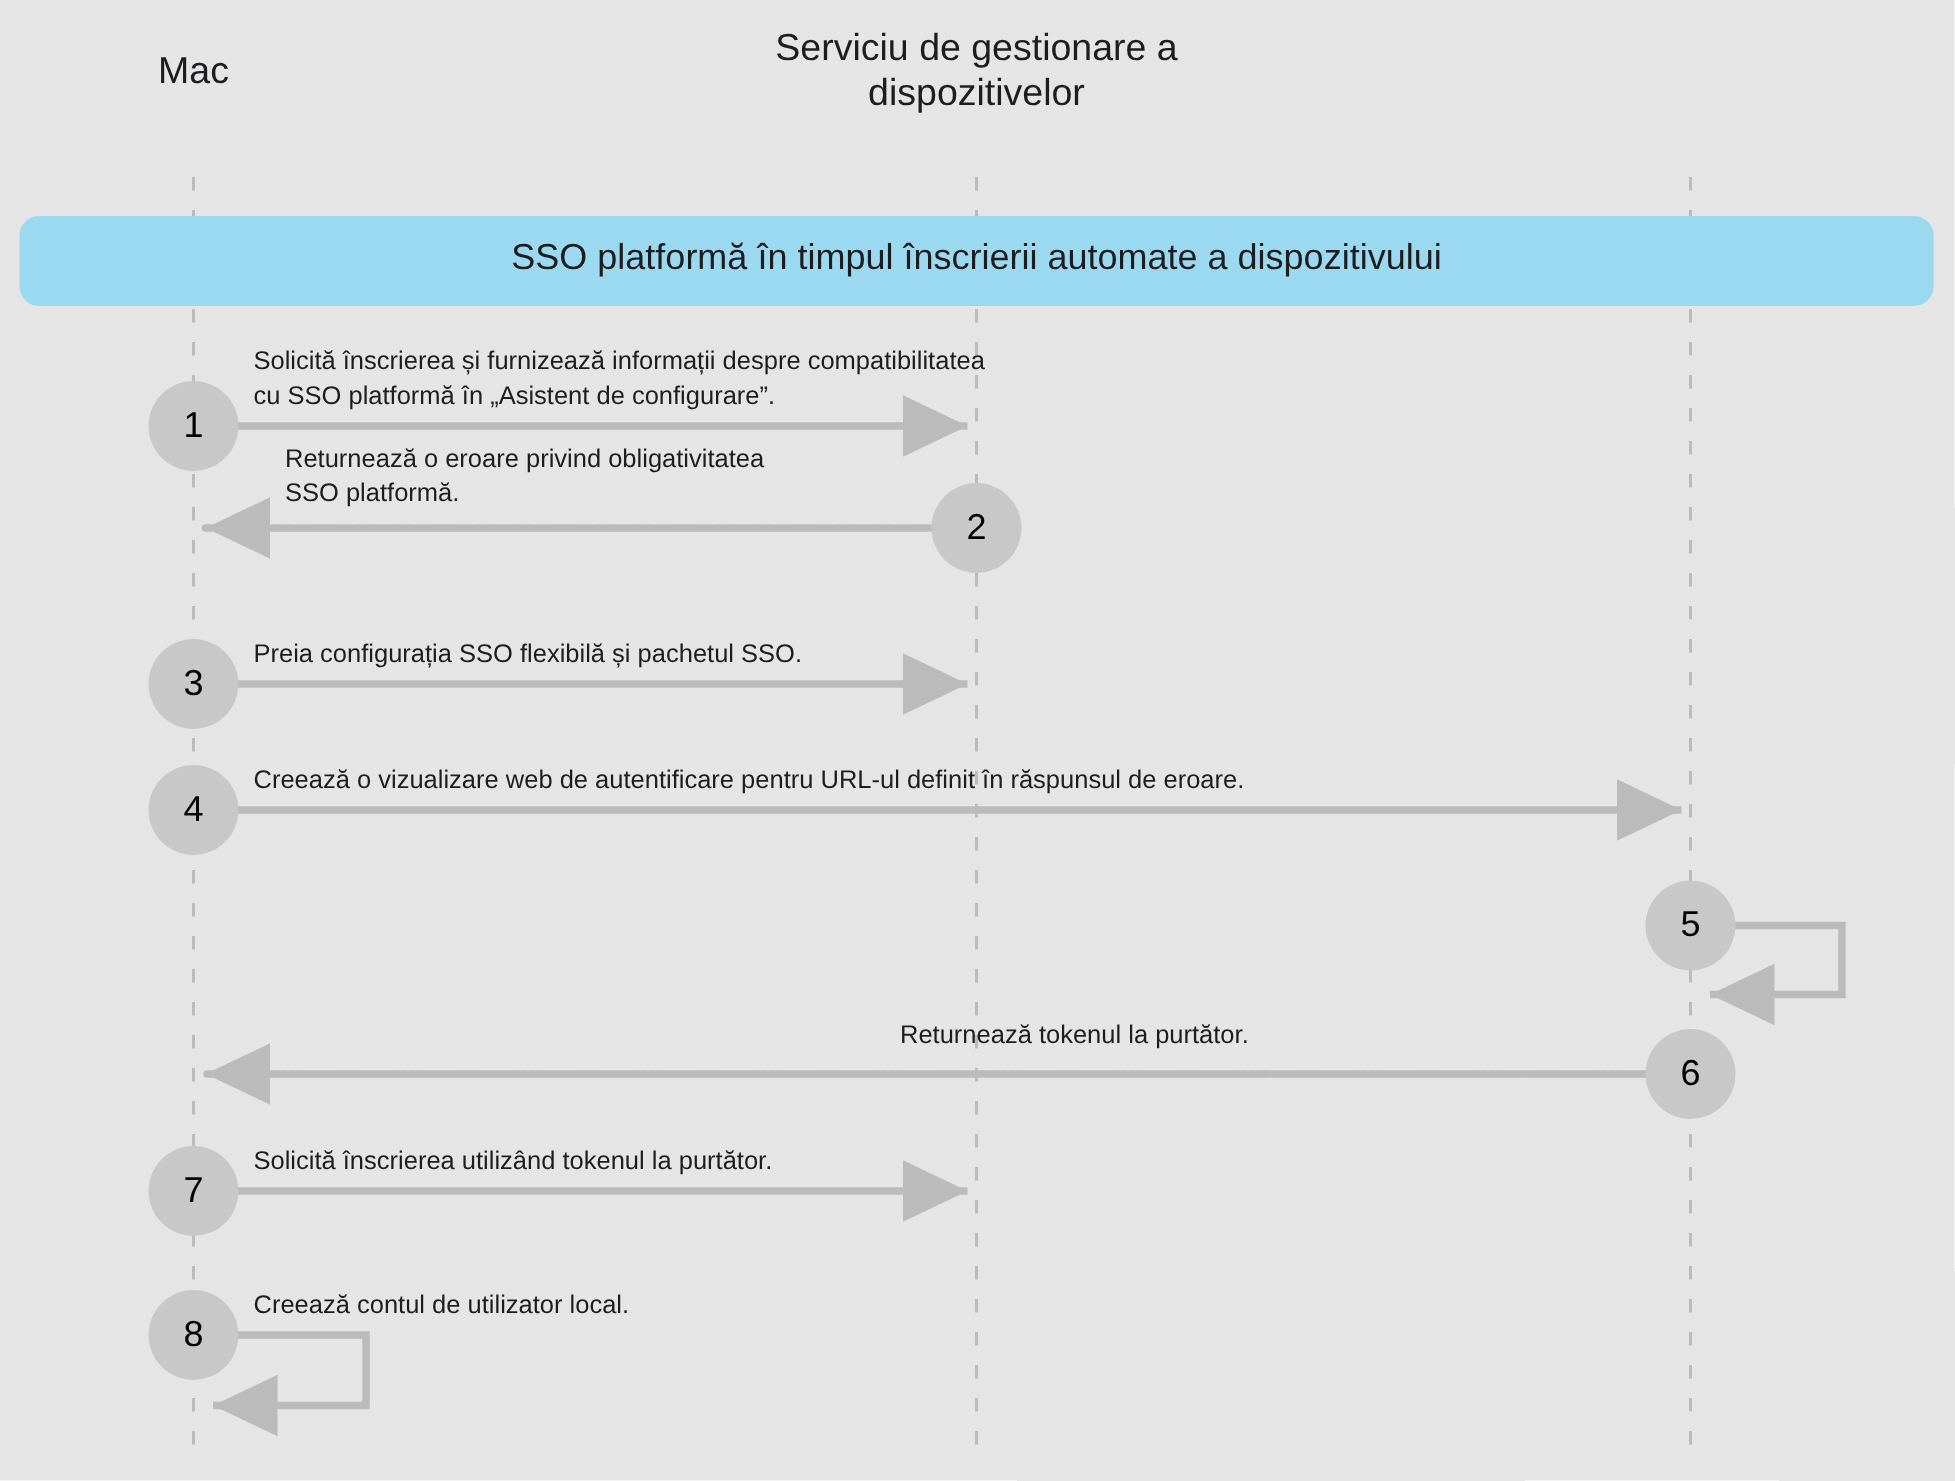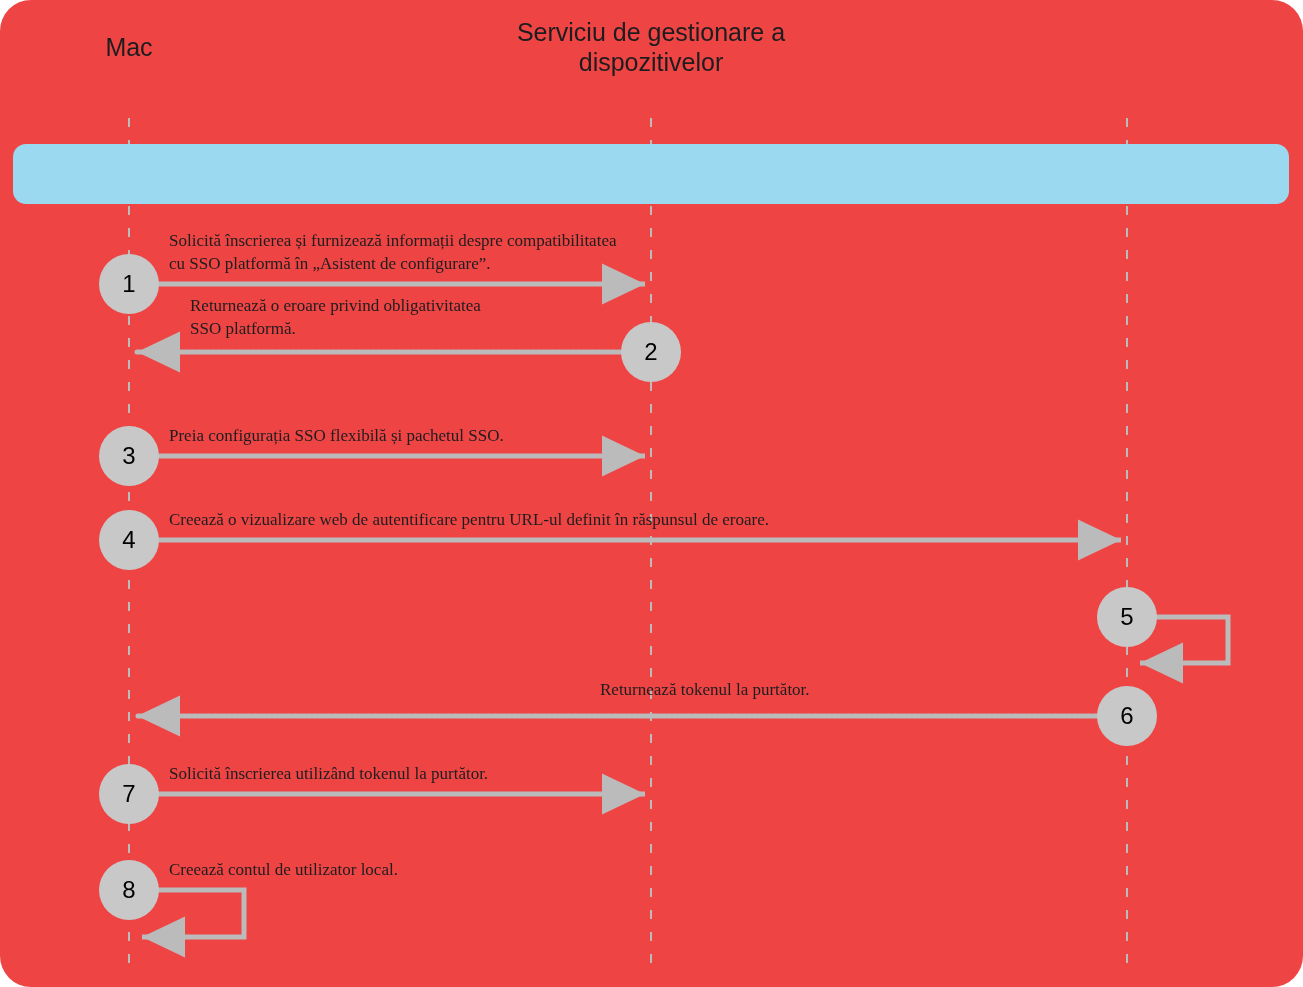--- a/index.html
+++ b/index.html
@@ -7,23 +7,22 @@
     padding: 0;
     background: #ffffff;
   }
   body {
     font-family: "Liberation Sans", sans-serif;
   }
   #diagram-root {
     position: relative;
     width: 1303px;
     height: 987px;
-    background: #ef4444;
+    background: #e5e5e5;
     overflow: hidden;
-    border-radius: 31px;
   }
   #diagram-svg {
     position: absolute;
     left: 0;
     top: 0;
     width: 1303px;
     height: 987px;
   }
   .col-header {
     position: absolute;
@@ -41,21 +40,21 @@
     text-align: center;
     font-size: 24px;
     color: #1d1d1f;
     font-family: "Liberation Sans", sans-serif;
   }
   .msg-label {
     position: absolute;
     font-size: 17px;
     line-height: 23px;
     color: #1d1d1f;
-    font-family: Liberation Serif, serif;
+    font-family: Liberation Sans, sans-serif;
     white-space: pre-line;
   }
   .msg-label.align-left   { text-align: left; }
   .msg-label.align-right  { text-align: left; }
   .step-num {
     position: absolute;
     width: 60px;
     text-align: center;
     font-size: 24px;
     line-height: 60px;
@@ -113,20 +112,21 @@
     <circle cx="1127" cy="617" r="30" fill="#C8C8C8"></circle>
     <circle cx="1127" cy="716" r="30" fill="#C8C8C8"></circle>
     <circle cx="129" cy="794" r="30" fill="#C8C8C8"></circle>
     <circle cx="129" cy="890" r="30" fill="#C8C8C8"></circle>
   </svg>
 
   <div class="col-header" style="left:29px; top:32px; width:200px;">Mac</div>
   <div class="col-header" style="left:451px; top:17px; width:400px;">Serviciu de gestionare
 a dispozitivelor</div>
 
+  <div class="banner-label">SSO platformă în timpul înscrierii automate a dispozitivului</div>
 
   <div class="step-num" style="left:99px; top:254px;">1</div>
   <div class="step-num" style="left:621px; top:322px;">2</div>
   <div class="step-num" style="left:99px; top:426px;">3</div>
   <div class="step-num" style="left:99px; top:510px;">4</div>
   <div class="step-num" style="left:1097px; top:587px;">5</div>
   <div class="step-num" style="left:1097px; top:686px;">6</div>
   <div class="step-num" style="left:99px; top:764px;">7</div>
   <div class="step-num" style="left:99px; top:860px;">8</div>
 

